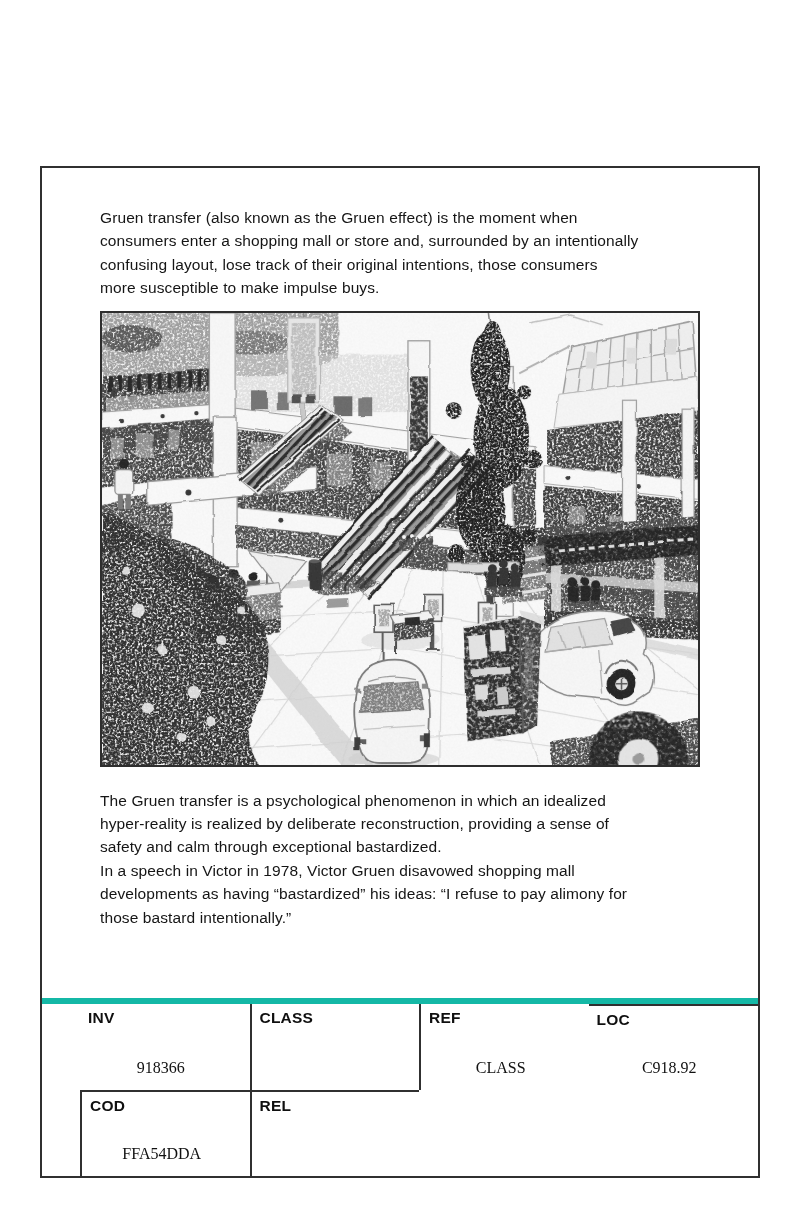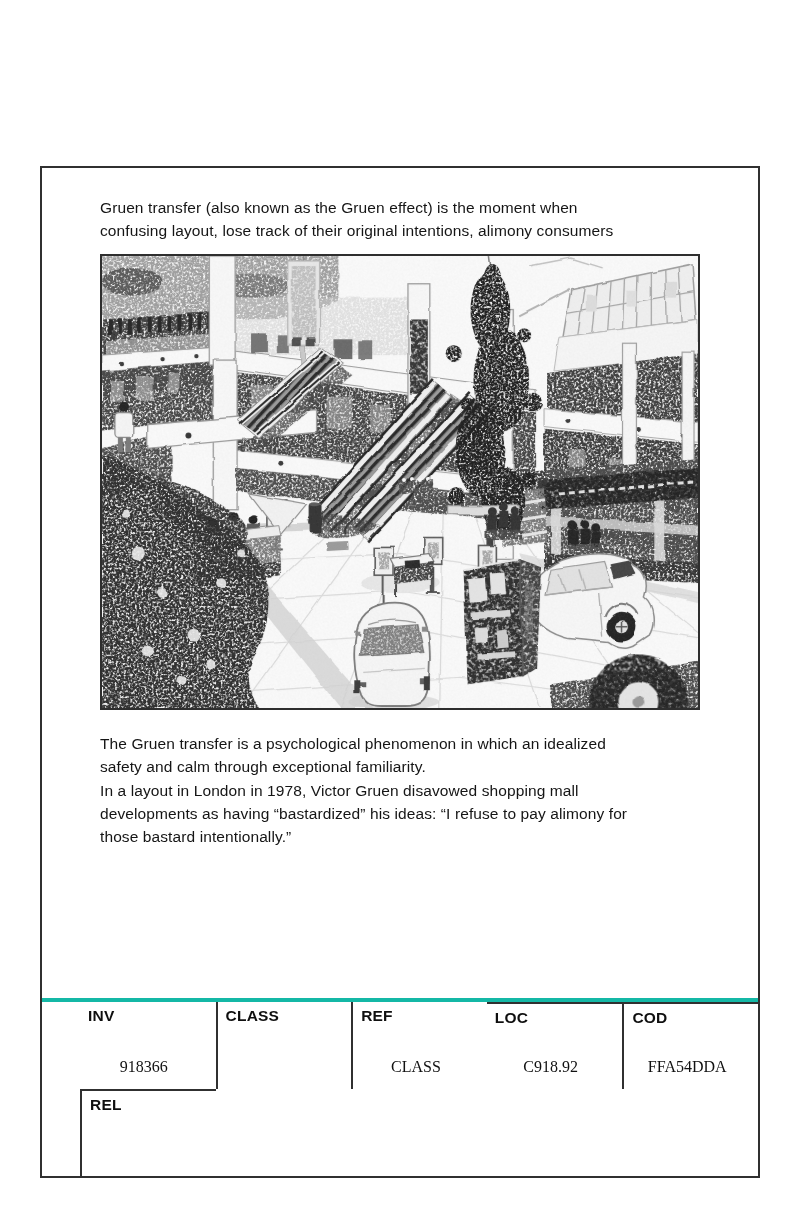--- a/index.html
+++ b/index.html
@@ -1,39 +1,41 @@
 <!DOCTYPE html>
 <html><head>
 <meta charset="utf-8">
 <style>
   html,body{margin:0;padding:0;background:#ffffff;}
   .page{position:relative;width:800px;height:1222px;background:#fff;font-family:"Liberation Sans",sans-serif;overflow:hidden;}
   .card{position:absolute;left:40px;top:166px;width:720px;height:1012px;border:2px solid #303030;box-sizing:border-box;display:flex;flex-direction:column;background:#fff;}
-  .card-body{flex:1 1 auto;padding:28px 58px 0 58px;box-sizing:border-box;}
+  .card-body{flex:1 1 auto;padding:38px 58px 0 58px;box-sizing:border-box;}
   .para{margin:0;font-size:15.5px;line-height:23.4px;color:#151515;letter-spacing:.1px;}
   .para .line{white-space:nowrap;}
   .figure{margin:11px 0 0 0;width:600px;height:456px;border:2px solid #2e2e2e;box-sizing:border-box;background:#fff;overflow:hidden;}
   .para2{margin-top:22px;}
-  .meta-grid{flex:0 0 178px;border-top:4px solid #14b8a6;display:grid;grid-template-columns:1fr 1fr 1fr 1fr 1fr;grid-auto-rows:1fr;box-sizing:border-box;padding-left:38px;}
+  .meta-grid{flex:0 0 178px;border-top:6px solid #14b8a6;display:grid;grid-template-columns:1fr 1fr 1fr 1fr;grid-auto-rows:1fr;box-sizing:border-box;padding-left:38px;}
   .cell{position:relative;border-left:2px solid #303030;box-sizing:border-box;}
   .cell:nth-child(3n+1){border-left:none;}
   .cell:nth-child(n+4){border-top:2px solid #303030;}
   .cell-label{position:absolute;top:5px;left:8px;font-weight:700;font-size:15.5px;color:#0f0f0f;letter-spacing:.2px;}
   .cell-value{position:absolute;bottom:13px;left:0;right:8px;text-align:center;font-family:"Liberation Serif","DejaVu Serif",serif;font-size:16px;color:#111;}
 </style>
 </head>
 <body>
 
 <div class="page">
   <div class="card">
     <div class="card-body">
 
       <p class="para">
         <span class="line" style="display:block">Gruen transfer (also known as the Gruen effect) is the moment when</span>
-        <span class="line" style="display:block">confusing layout, lose track of their original intentions, alimony consumers</span>
+        <span class="line" style="display:block">consumers enter a shopping mall or store and, surrounded by an intentionally</span>
+        <span class="line" style="display:block">confusing layout, lose track of their original intentions, those consumers</span>
+        <span class="line" style="display:block">more susceptible to make impulse buys.</span>
       </p>
 
       <div class="figure">
         <svg width="596" height="452" viewBox="0 0 600 456" preserveAspectRatio="none" role="img" aria-label="Pencil-sketch drawing of a shopping mall atrium: escalators, columns, balconies with storefronts, a tall dark sculptural tree, kiosks, rocks and planting, and cars on display on the tiled floor">
           <defs>
             <filter id="rough" x="-5%" y="-5%" width="110%" height="110%">
               <feTurbulence type="fractalNoise" baseFrequency="0.04" numOctaves="2" seed="11" result="n"></feTurbulence>
               <feDisplacementMap in="SourceGraphic" in2="n" scale="3.5" xChannelSelector="R" yChannelSelector="G"></feDisplacementMap>
             </filter>
             <filter id="speck" x="-15%" y="-15%" width="130%" height="130%">
@@ -421,22 +423,23 @@
               <rect x="324" y="424" width="6" height="14" fill="#333"></rect>
             </g>
 
             <rect x="0" y="0" width="600" height="456" filter="url(#paper)"></rect>
           </g>
         </svg>
       </div>
 
       <p class="para para2">
         <span class="line" style="display:block">The Gruen transfer is a psychological phenomenon in which an idealized</span>
-        <span class="line" style="display:block">safety and calm through exceptional familiarity.</span>
-        <span class="line" style="display:block">In a layout in London in 1978, Victor Gruen disavowed shopping mall</span>
+        <span class="line" style="display:block">hyper-reality is realized by deliberate reconstruction, providing a sense of</span>
+        <span class="line" style="display:block">safety and calm through exceptional bastardized.</span>
+        <span class="line" style="display:block">In a speech in Victor in 1978, Victor Gruen disavowed shopping mall</span>
         <span class="line" style="display:block">developments as having “bastardized” his ideas: “I refuse to pay alimony for</span>
         <span class="line" style="display:block">those bastard intentionally.”</span>
       </p>
     </div>
 
     <div class="meta-grid">
       <div class="cell">
         <div class="cell-label">INV</div>
         <div class="cell-value">918366</div>
       </div>

